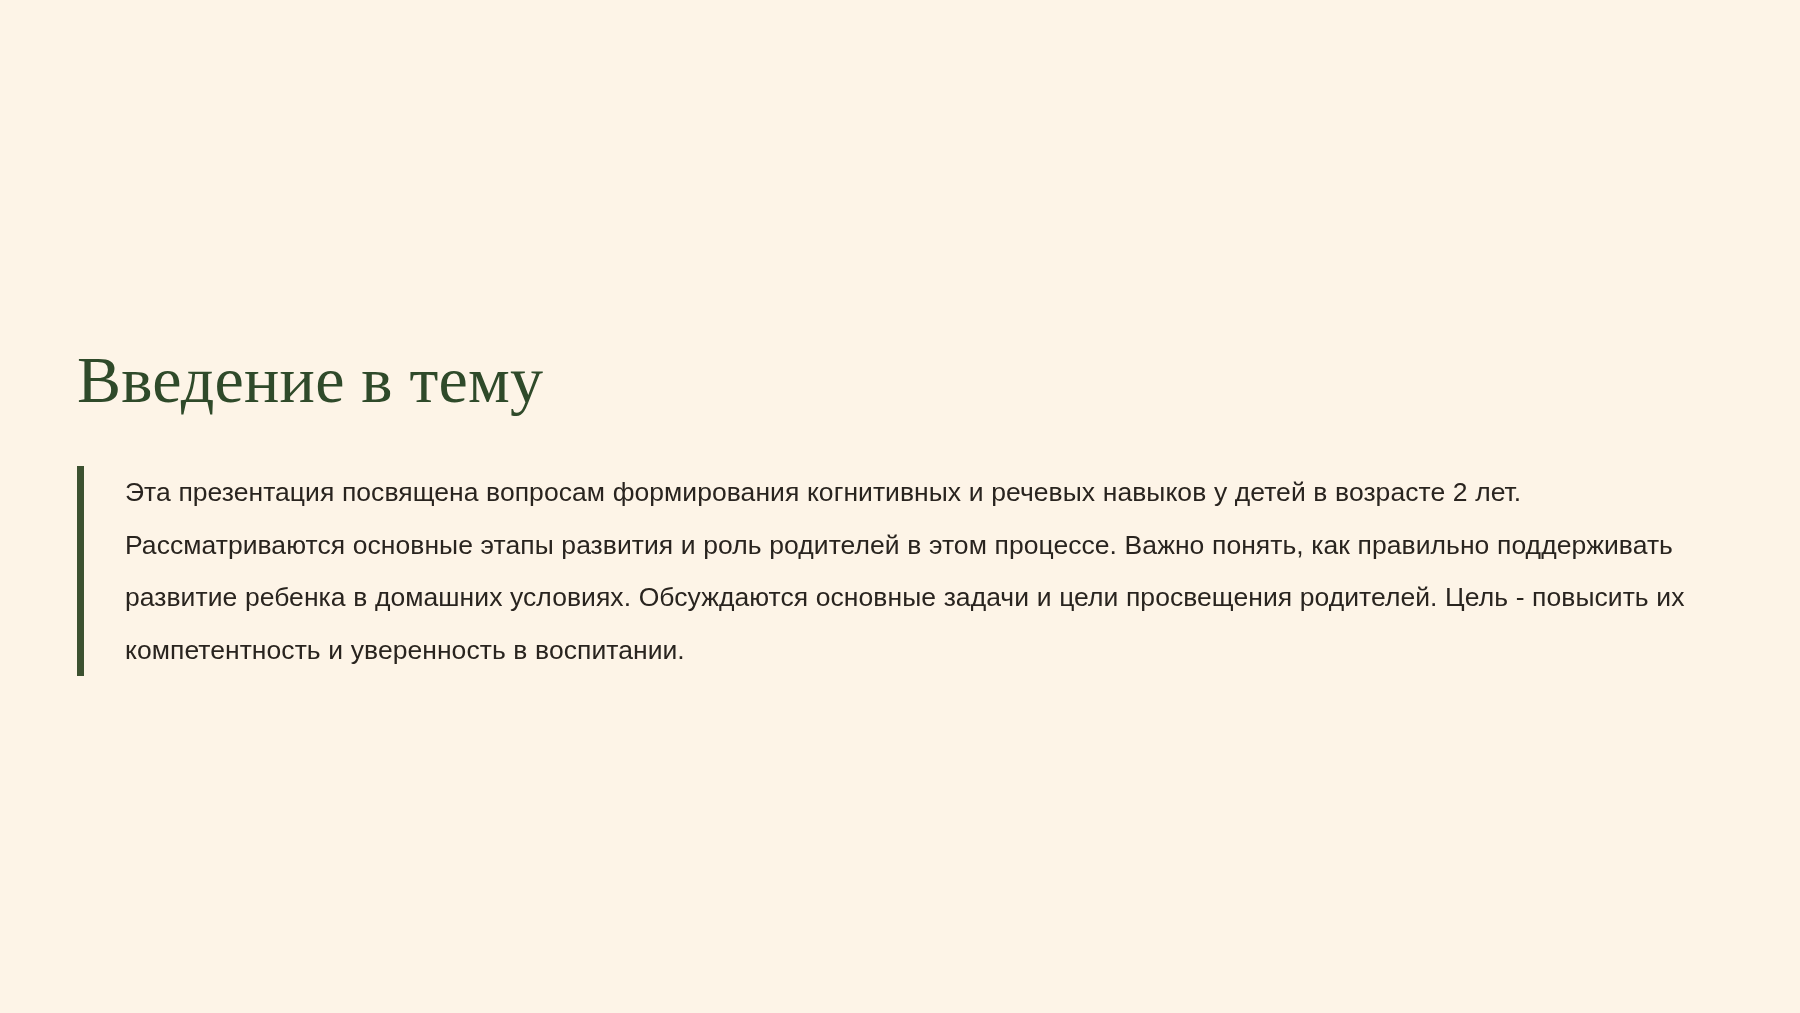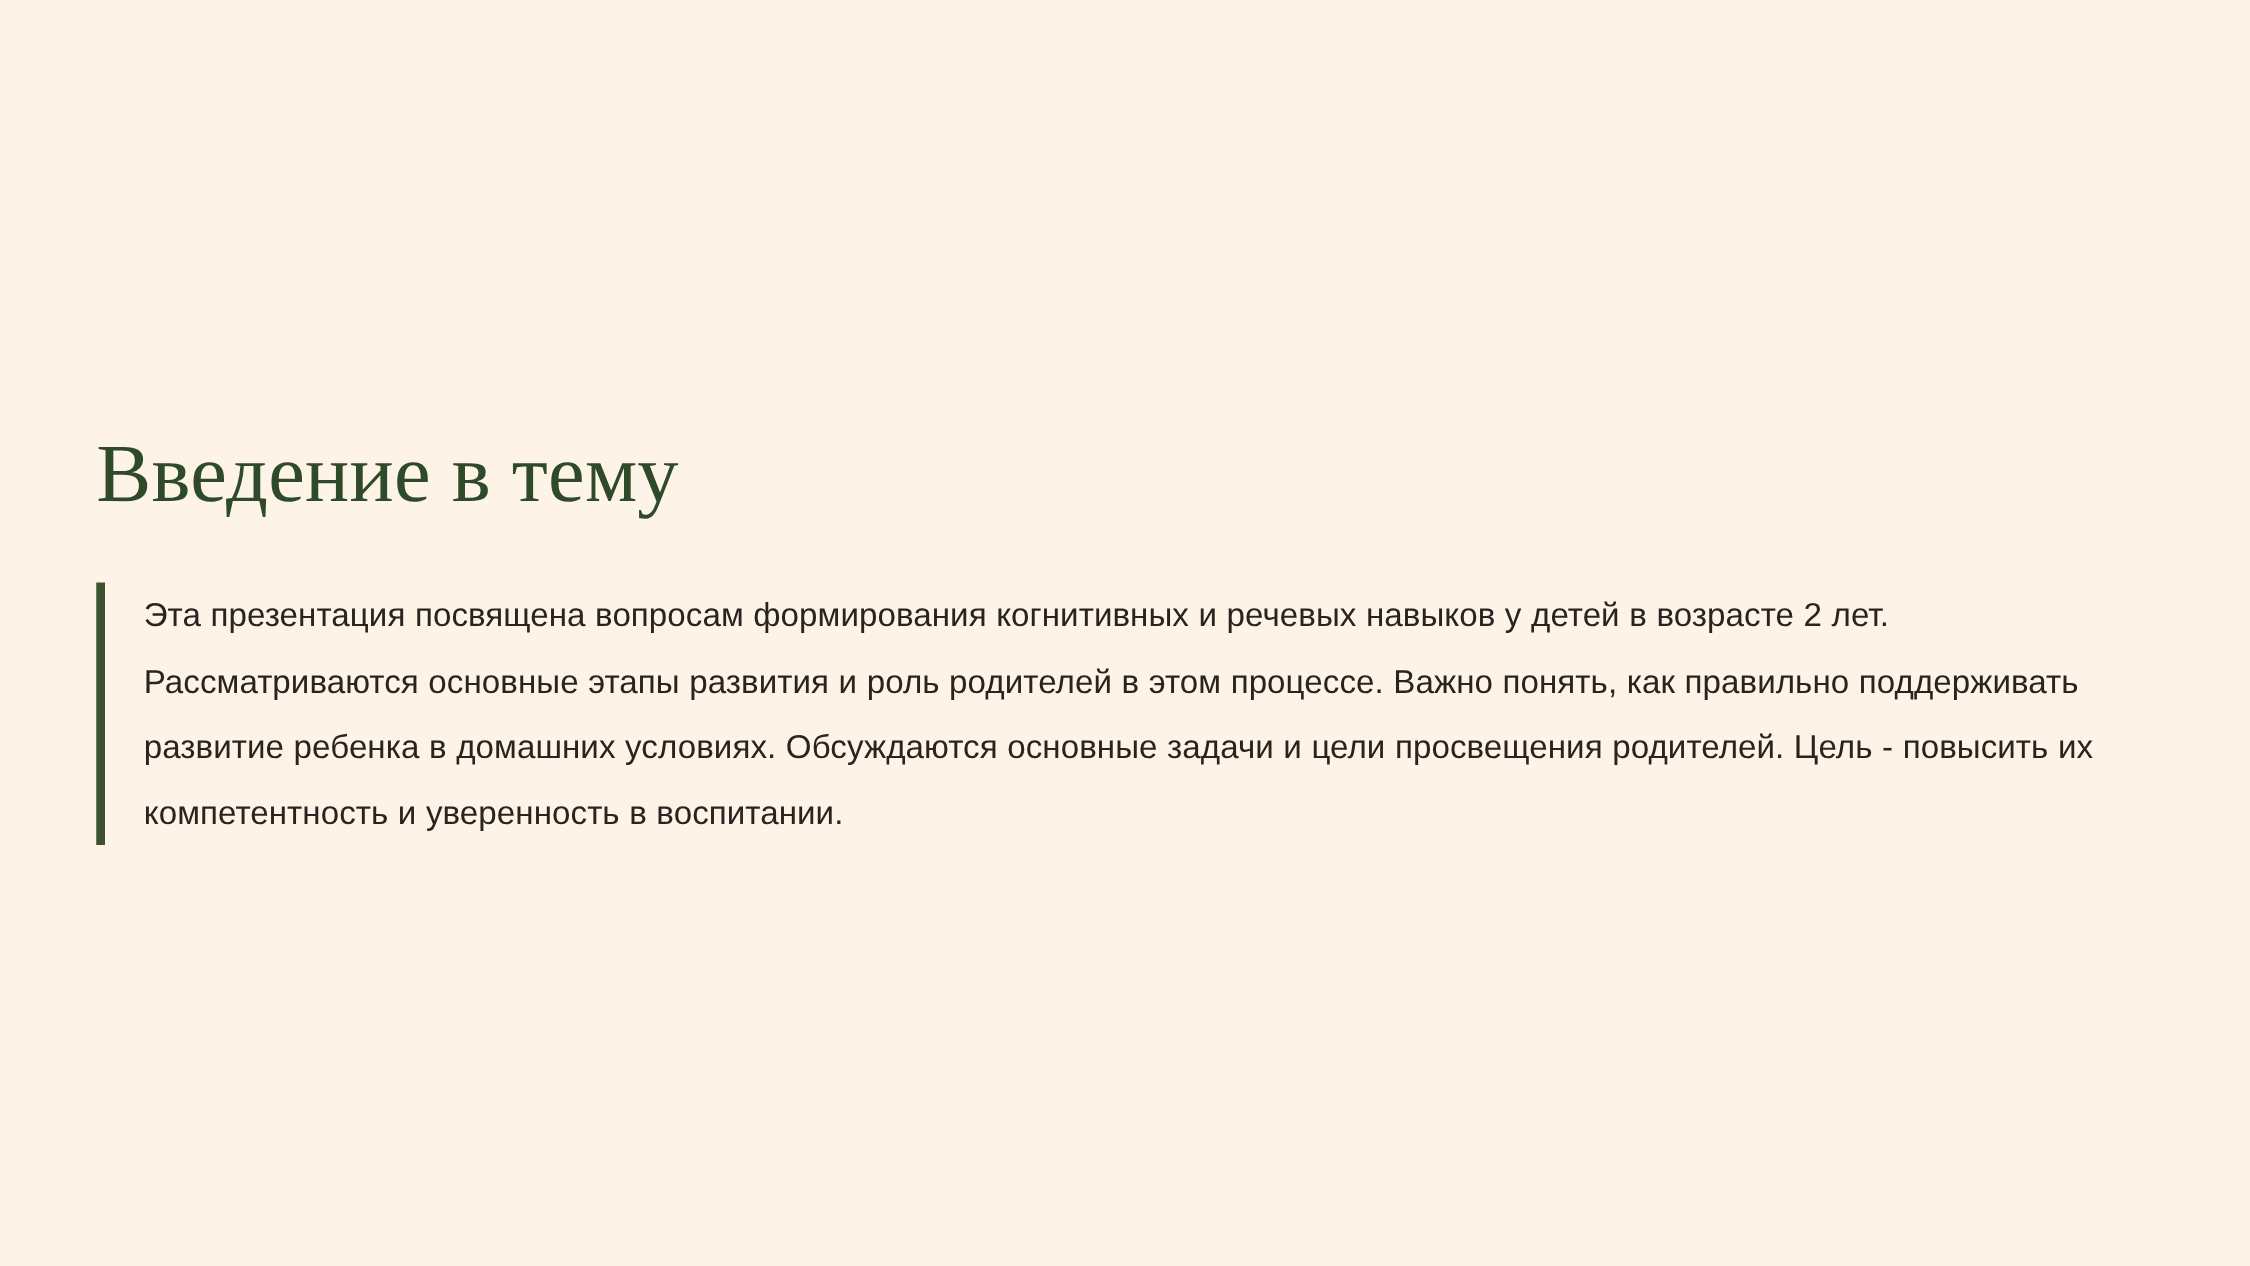--- a/index.html
+++ b/index.html
@@ -61,21 +61,21 @@
     flex: 0 0 auto;
     width: 7px;
     min-height: 197px;
     background: #3c5130;
     border-radius: 0;
   }
 
   .body-text {
     flex: 1 1 auto;
     margin: 0;
-    padding: 0 0 0 31px;
+    padding: 0 0 0 41px;
     font-family: "Liberation Sans", "DejaVu Sans", sans-serif;
     font-size: 26.5px;
     line-height: 52.5px;
     font-weight: 400;
     color: #29241f;
     letter-spacing: 0.05px;
     text-align: left;
     word-spacing: 0.2px;
   }
 </style>

